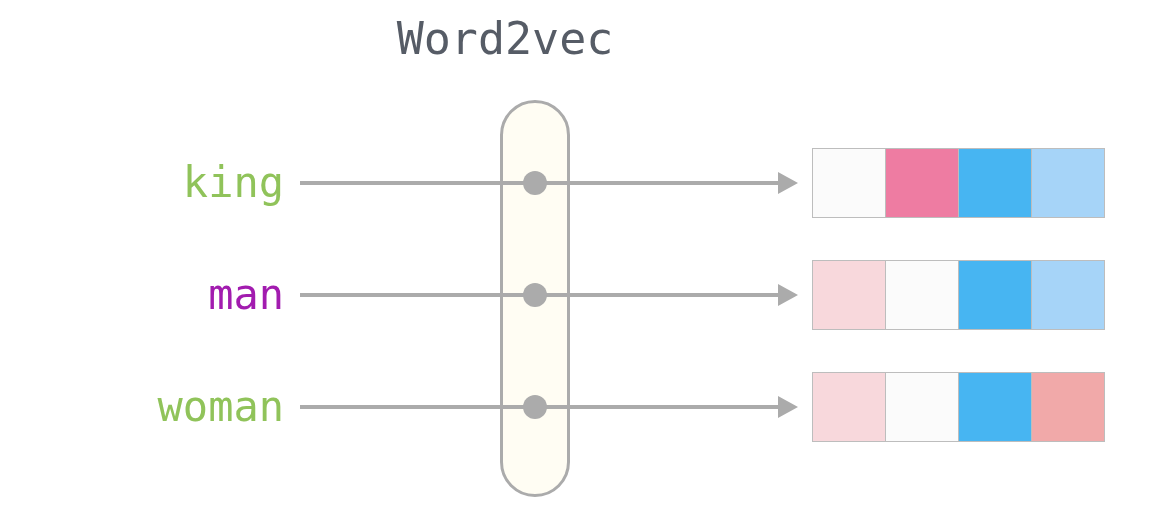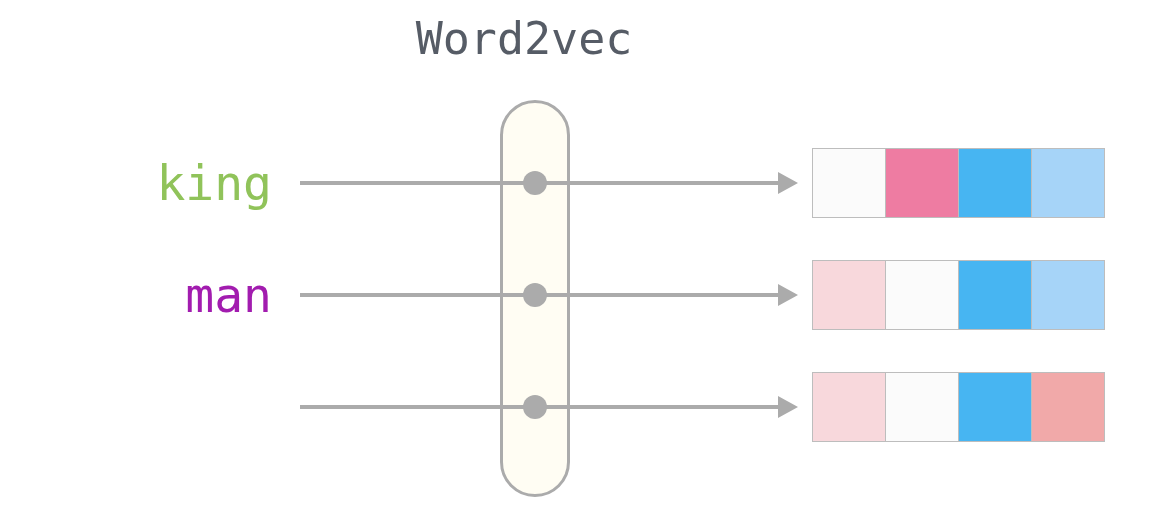--- a/index.html
+++ b/index.html
@@ -6,21 +6,21 @@
   .canvas {
     position: relative;
     width: 1176px;
     height: 522px;
     background: #ffffff;
     overflow: hidden;
     font-family: "DejaVu Sans Mono", "Liberation Mono", monospace;
   }
   .title {
     position: absolute;
-    left: 524px;
+    left: 505px;
     top: 14px;
     transform: translateX(-50%);
     font-size: 45px;
     line-height: 50px;
     white-space: nowrap;
     z-index: 4;
   }
   .capsule {
     position: absolute;
     left: 500px;
@@ -28,26 +28,26 @@
     width: 70px;
     height: 397px;
     box-sizing: border-box;
     border: 3px solid #ababab;
     border-radius: 35px;
     z-index: 1;
   }
   .row { position: absolute; inset: 0; pointer-events: none; }
   .word {
     position: absolute;
-    left: 4px;
+    left: 16px;
     width: 268px;
     top: calc(var(--y) - 29px);
     line-height: 58px;
     text-align: right;
-    font-size: 48px;
+    font-size: 42px;
     z-index: 2;
     pointer-events: auto;
   }
   .line {
     position: absolute;
     left: 300px;
     width: 478px;
     height: 4px;
     top: calc(var(--y) - 2px);
     z-index: 2;
@@ -120,20 +120,21 @@
     <div class="dot" style="background-color: rgb(171, 171, 171);"></div>
     <div class="vector">
       <div class="cell" style="background-color: rgb(248, 216, 220);"></div>
       <div class="cell" style="background-color: rgb(251, 251, 251);"></div>
       <div class="cell" style="background-color: rgb(71, 181, 242);"></div>
       <div class="cell" style="background-color: rgb(166, 212, 248);"></div>
     </div>
   </div>
 
   <div class="row" style="--y:407px">
+    <div class="word" style="color: rgb(144, 195, 90);">woman</div>
     <div class="line" style="background-color: rgb(171, 171, 171);"></div>
     <div class="arrowhead" style="border-left-color: rgb(171, 171, 171);"></div>
     <div class="dot" style="background-color: rgb(171, 171, 171);"></div>
     <div class="vector">
       <div class="cell" style="background-color: rgb(248, 216, 220);"></div>
       <div class="cell" style="background-color: rgb(251, 251, 251);"></div>
       <div class="cell" style="background-color: rgb(71, 181, 242);"></div>
       <div class="cell" style="background-color: rgb(241, 169, 169);"></div>
     </div>
   </div>

